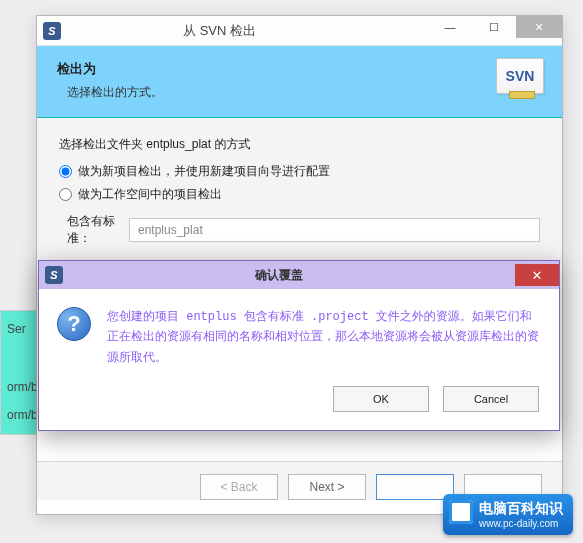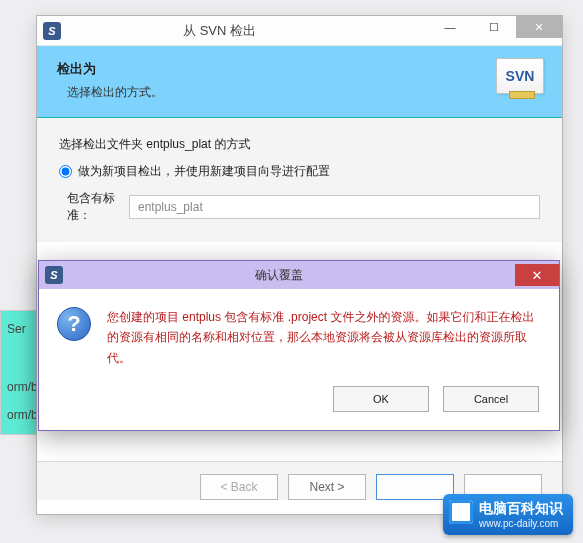--- a/index.html
+++ b/index.html
@@ -140,20 +140,21 @@
     }
     .modal-titlebar {
       height: 28px;
       background: #cabef0;
       display: flex; align-items: center;
       padding-left: 6px;
     }
     .modal-titlebar .title {
       flex: 1; text-align: center; font-size: 12px; color: #333;
       margin-left:-20px;
+      font-weight:bold;
     }
     .modal-titlebar .close-btn {
       width: 44px; height: 22px;
       background: #c84040;
       color: #fff;
       display: flex; align-items: center; justify-content: center;
       font-size: 13px;
       margin-right:0;
     }
     .modal-body {
@@ -162,21 +163,21 @@
       gap: 16px;
     }
     .q-icon {
       width: 34px; height: 34px; border-radius: 50%;
       background: radial-gradient(circle at 30% 30%, #7bb4ef, #2a68c4);
       color: #fff; font-size: 22px; font-weight: bold;
       display: flex; align-items:center; justify-content:center;
       border: 1px solid #2258a8;
       flex-shrink:0;
     }
-    .modal-text { font-size: 12px; line-height: 1.7; color: #b91c1c; }
+    .modal-text { font-size: 12px; line-height: 1.7; color: #8b5cf6; font-family: Liberation Mono, monospace; }
     .modal-buttons {
       display: flex; justify-content: flex-end; gap: 14px;
       padding: 8px 20px 18px 20px;
     }
     .modal-btn {
       width: 96px; height: 26px;
       border: 1px solid #aeaeae;
       background: #f6f6f6;
       font-size: 11px;
       display:inline-flex;align-items:center;justify-content:center;
@@ -226,20 +227,24 @@
     <div class="header-subtitle">选择检出的方式。</div>
     <div class="svn-logo">SVN</div>
   </div>
 
   <div class="content-area">
     <div class="section-label">选择检出文件夹 entplus_plat 的方式</div>
     <label class="radio-row">
       <input type="radio" name="mode" checked="" style="">
       <span>做为新项目检出，并使用新建项目向导进行配置</span>
     </label>
+    <label class="radio-row">
+      <input type="radio" name="mode" style="">
+      <span>做为工作空间中的项目检出</span>
+    </label>
     <div class="field-row">
       <div class="field-label">包含有标准：</div>
       <input class="text-input" value="entplus_plat" style="">
     </div>
   </div>
 
   <div class="watermark">http://blog.csdn.net/</div>
 
   <div class="button-bar">
     <div class="wiz-btn disabled">&lt; Back</div>

